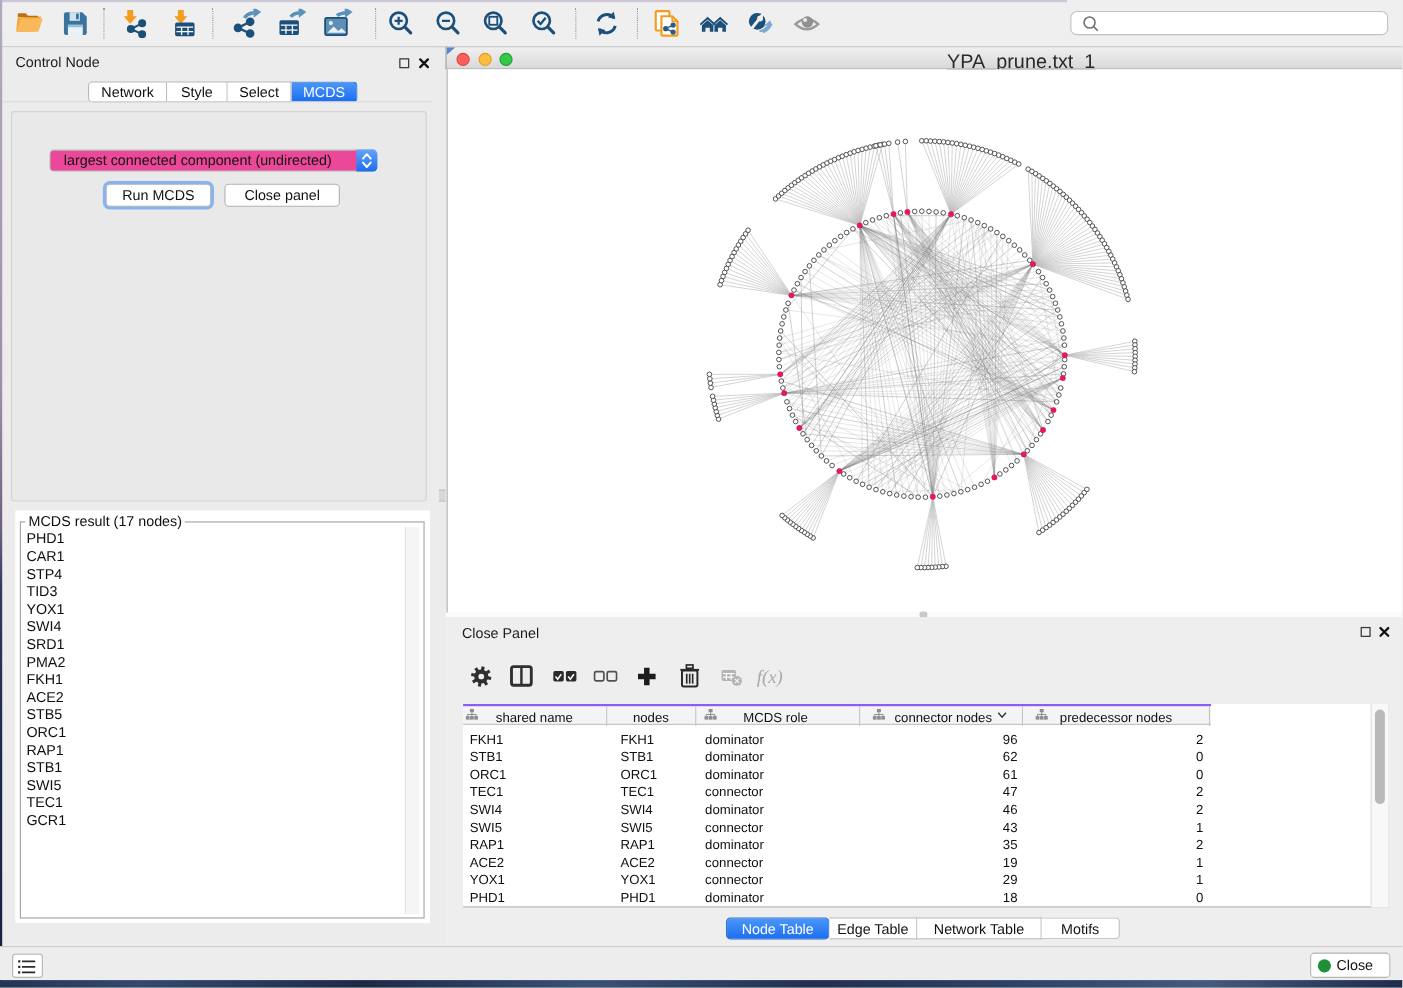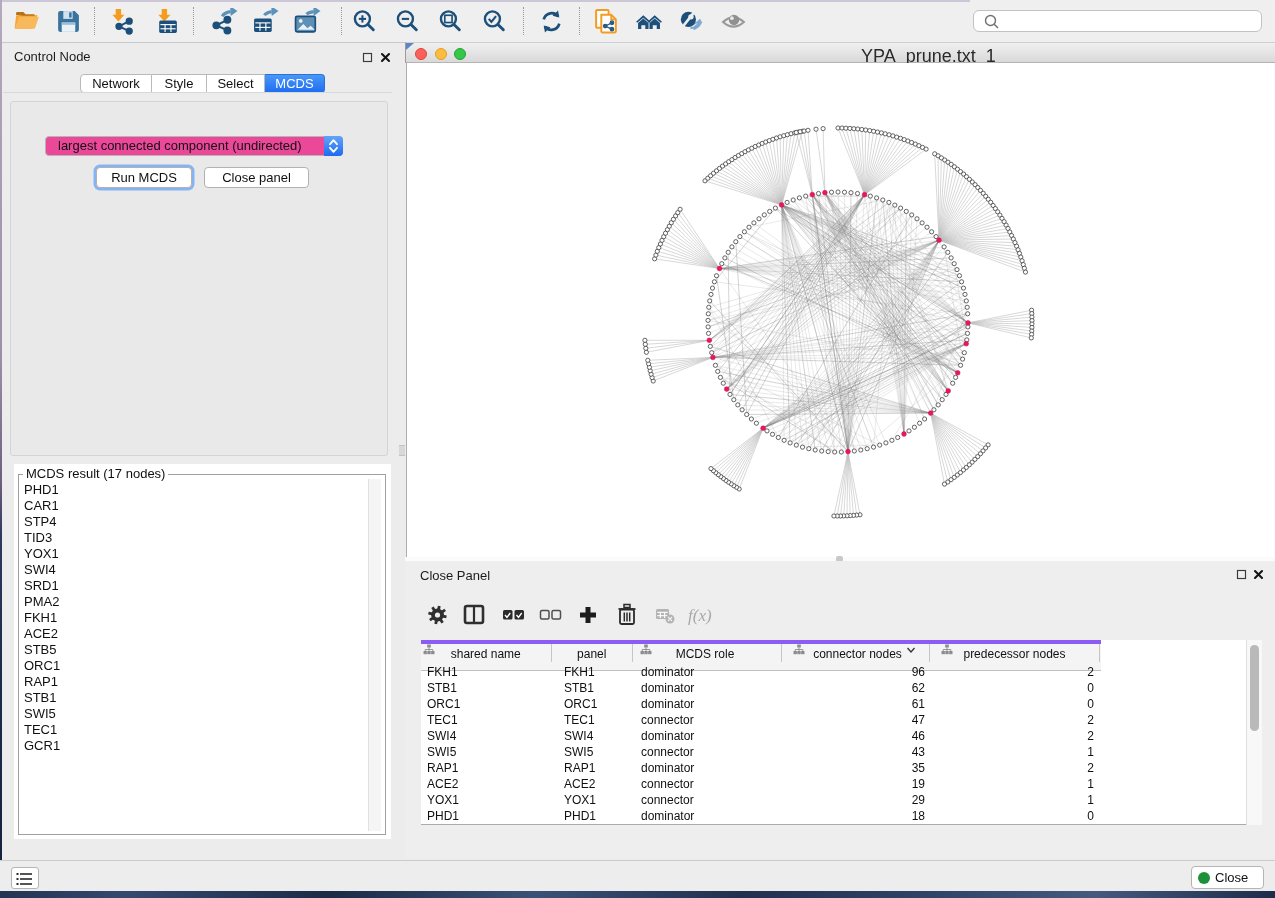--- a/index.html
+++ b/index.html
@@ -44,21 +44,21 @@
 .tl { position:absolute; top:5px; width:12px; height:12px; border-radius:50%; }
 #netcanvas { position:absolute; left:1px; top:21px; width:869px; height:494px; background:#fff; border-left:1px solid #adadad; }
 #splitbar { position:absolute; left:405px; top:557px; width:870px; height:4px; background:#fbfbfb; }
 #splithandle { position:absolute; left:836px; top:556px; width:7px; height:6px; background:#c9c9c9; border-radius:2px; }
 
 
 #tpanel { position:absolute; left:405px; top:561px; width:870px; height:297px; background:#eeeeee; }
 #tpanel .title { position:absolute; left:15px; top:7px; font-size:13px; color:#1c1c1c; }
 #ttoolbar { position:absolute; left:15px; top:30px; width:840px; height:40px; }
 #tableblock { position:absolute; left:16px; top:79px; width:841px; height:185px; background:#fff; border-right:1px solid #c6c6c6; border-bottom:1px solid #ababab; }
-#thead { position:absolute; left:0; top:0; width:680px; height:31px; background:#f4f4f4; border-top:4px solid #8b5cf6; border-bottom:1px solid #c0c0c0; font-size:12px; color:#111; }
+#thead { position:absolute; left:0; top:0; width:680px; height:19px; background:#f4f4f4; border-top:2px solid #8b5cf6; border-bottom:1px solid #c0c0c0; font-size:12px; color:#111; }
 .hc { position:absolute; top:0; height:18px; border-right:1px solid #c6c6c6; text-align:center; line-height:20px; }
 #tbody { position:absolute; left:0; top:25px; width:824px; }
 .trow { height:16px; font-size:12px; color:#101010; position:relative; }
 .c0 { position:absolute; left:6px; }
 .c1 { position:absolute; left:143px; }
 .c2 { position:absolute; left:220px; }
 .c3 { position:absolute; width:100px; text-align:right; left:404px; }
 .c4 { position:absolute; width:100px; text-align:right; left:573px; }
 #tscroll { position:absolute; left:825px; top:0; width:16px; height:185px; background:#f8f8f8; border-left:1px solid #dedede; }
 #tthumb { position:absolute; left:3px; top:5px; width:9px; height:86px; background:#b9b9b9; border-radius:5px; }
@@ -1068,21 +1068,21 @@
             <line x1="244.66666666666666" y1="21.333333333333332" x2="244.66666666666666" y2="27"></line>
           </g>
         </g>
         <circle cx="250" cy="28" r="4.5" fill="#b3b3b3"></circle>
         <path d="M248,26 l4,4 M252,26 l-4,4" stroke="#eee" stroke-width="1.2"></path>
         <text x="268" y="30" font-family="Liberation Serif" font-style="italic" font-size="17" fill="#a8a8a8">f(x)</text>
       </svg></div>
   <div id="tableblock">
     <div id="thead">
         <div class="hc" style="left:0px;width:130.5px">shared name</div>
-        <div class="hc" style="left:130.5px;width:81.5px">panel</div>
+        <div class="hc" style="left:130.5px;width:81.5px">nodes</div>
         <div class="hc" style="left:208px;width:153px">MCDS role</div>
         <div class="hc" style="left:365px;width:144px">connector nodes</div>
         <div class="hc" style="left:509px;width:170px">predecessor nodes</div>
       </div>
       <svg class="wicon" style="left:2px;top:4px" width="12" height="12" viewBox="0 0 12 12">
         <rect x="4.2" y="0.5" width="3.6" height="3" fill="#8d8d8d"></rect>
         <rect x="0.5" y="7" width="3.4" height="3.2" fill="#8d8d8d"></rect>
         <rect x="4.3" y="7" width="3.4" height="3.2" fill="#8d8d8d"></rect>
         <rect x="8.1" y="7" width="3.4" height="3.2" fill="#8d8d8d"></rect>
         <path d="M6,3.5 v2 M2.2,7 v-1.5 h7.6 v1.5 M6,5.5 v1.5" stroke="#8d8d8d" stroke-width="0.9" fill="none"></path>
@@ -1180,20 +1180,26 @@
           <span class="c1">PHD1</span>
           <span class="c2">dominator</span>
           <span class="c3">18</span>
           <span class="c4">0</span>
         </div>
       </div>
     <div id="tscroll">
         <div id="tthumb"></div>
       </div>
   </div>
+  <div id="ttabs">
+    <div class="btab sel first" style="width:94px">Node Table</div>
+    <div class="btab" style="width:80px">Edge Table</div>
+    <div class="btab" style="width:113px">Network Table</div>
+    <div class="btab last" style="width:71px">Motifs</div>
+  </div>
 </div>
 
 <div id="statusbar">
   <div id="listbtn">
       <svg width="26" height="20" viewBox="0 0 26 20" style="position:absolute;left:1px;top:1px">
         <g stroke="#2b2b2b" stroke-width="1.6">
           <line x1="7" y1="5" x2="19" y2="5"></line>
           <line x1="7" y1="10" x2="19" y2="10"></line>
           <line x1="7" y1="15" x2="19" y2="15"></line>
         </g>

